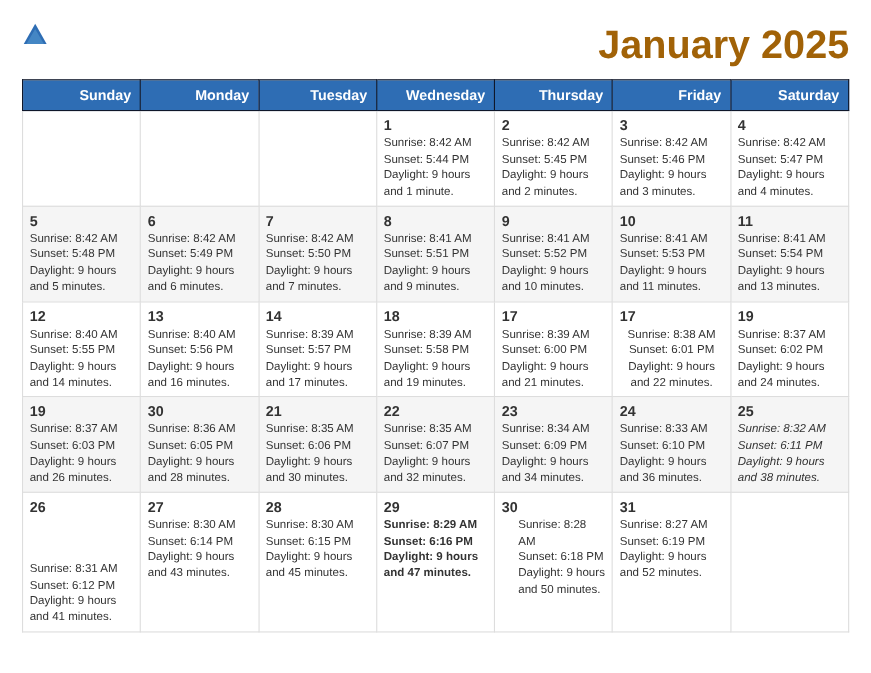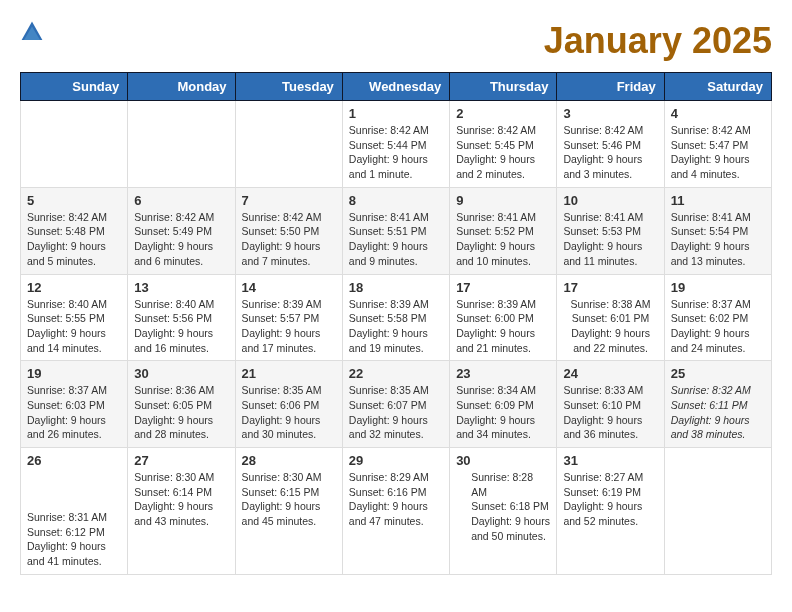--- a/index.html
+++ b/index.html
@@ -284,21 +284,21 @@
 Daylight: 9 hours and 43 minutes.</div>
         </td>
         <td>
           <span class="day-number">28</span>
           <div class="day-info" style="white-space: pre-line;">Sunrise: 8:30 AM
 Sunset: 6:15 PM
 Daylight: 9 hours and 45 minutes.</div>
         </td>
         <td>
           <span class="day-number">29</span>
-          <div class="day-info" style="white-space: pre-line;">Sunrise: 8:29 AM
+          <div class="day-info" style="white-space: pre-line; font-weight: bold;">Sunrise: 8:29 AM
 Sunset: 6:16 PM
 Daylight: 9 hours and 47 minutes.</div>
         </td>
         <td>
           <span class="day-number">30</span>
           <div class="day-info" style="white-space: pre-line; margin-left: 15px;">Sunrise: 8:28 AM
 Sunset: 6:18 PM
 Daylight: 9 hours and 50 minutes.</div>
         </td>
         <td>

